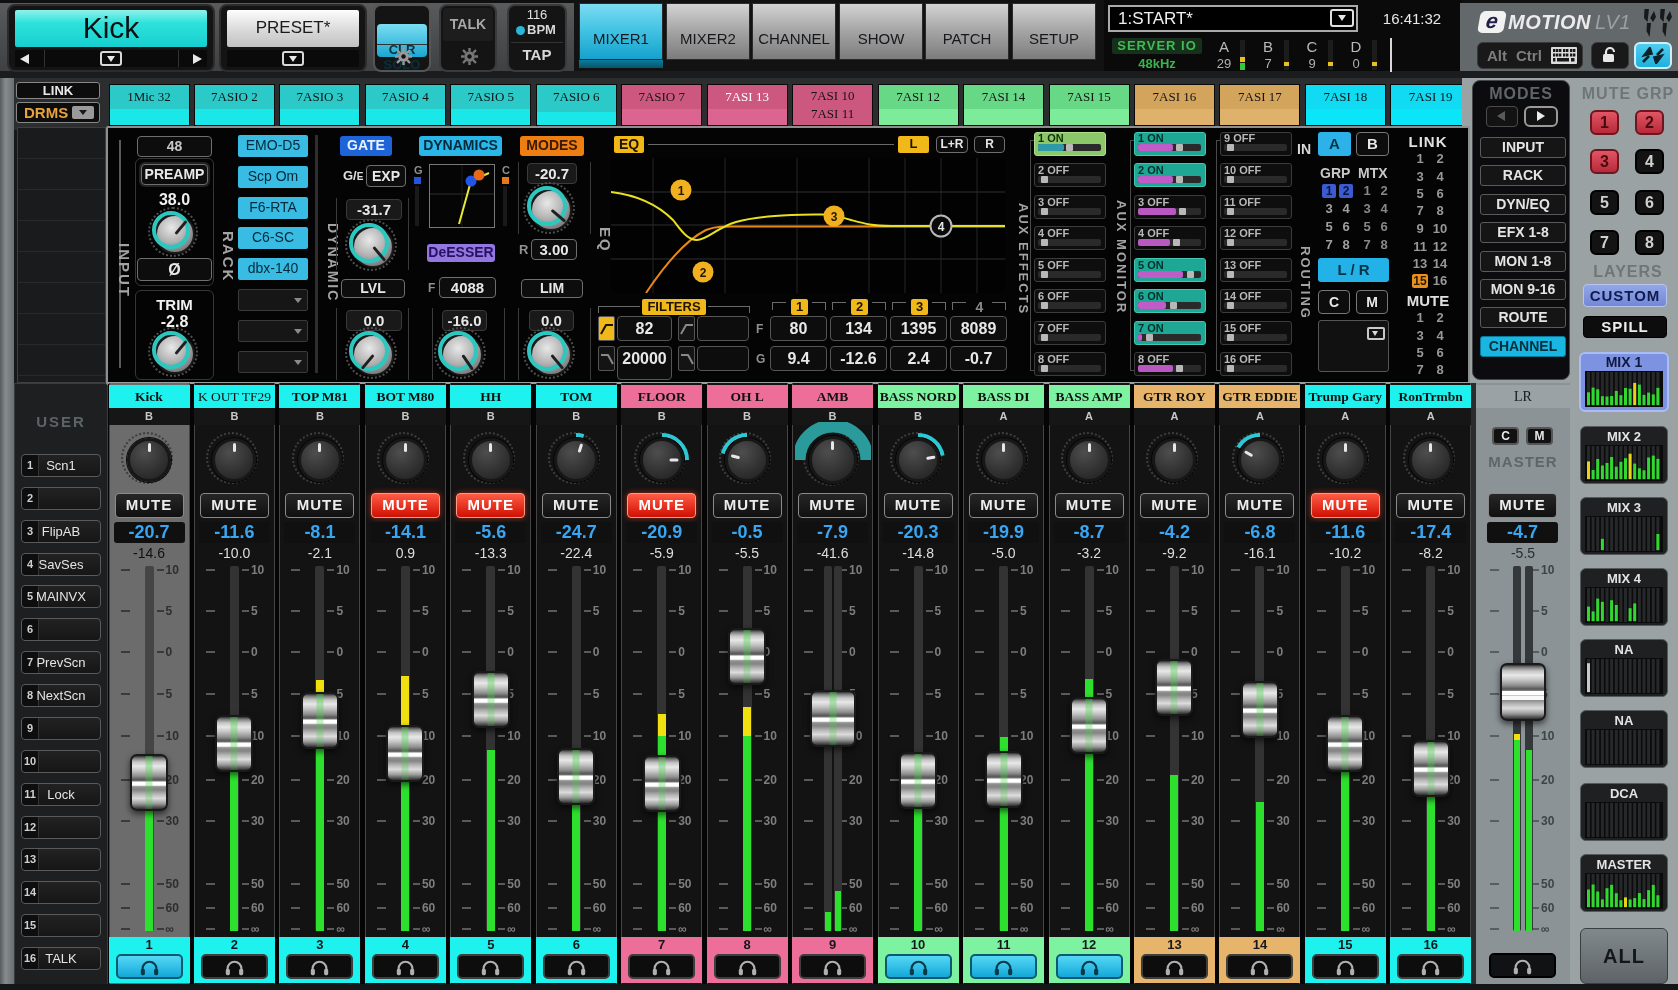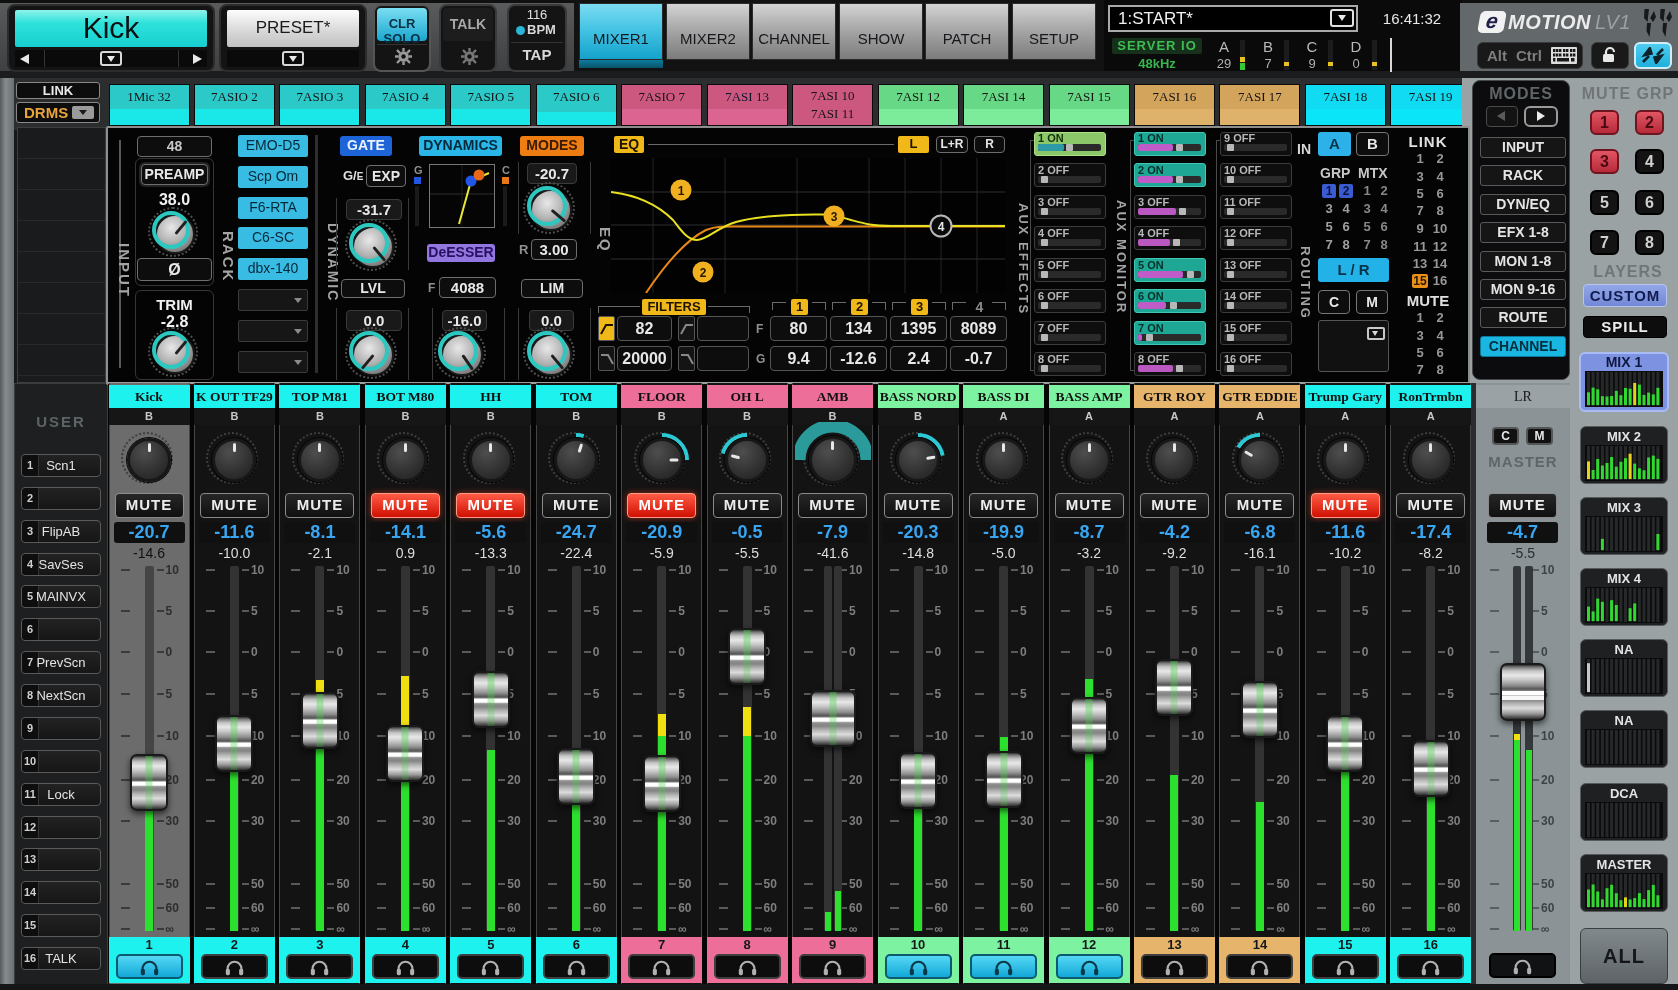--- a/index.html
+++ b/index.html
@@ -27,21 +27,21 @@
 <div class="a" style="left:100px;top:51px;width:22px;height:15px;border:2px solid #d8d8d8;border-radius:3px"></div>
 <div class="a" style="left:107px;top:56px;width:0;height:0;border-left:4px solid transparent;border-right:4px solid transparent;border-top:6px solid #e8e8e8"></div>
 <div class="a" style="left:44px;top:50px;width:1px;height:17px;background:#333"></div>
 <div class="a" style="left:178px;top:50px;width:1px;height:17px;background:#333"></div>
 <div class="a" style="left:219px;top:4px;width:148px;height:68px;background:#141414;border:2px solid #2c2c2c;border-radius:8px"></div>
 <div class="a" style="left:227px;top:10px;width:132px;height:37px;background:linear-gradient(180deg,#fdfdfd,#d6d6d6 60%,#c2c2c2);border-radius:2px;color:#1a1a1a;font-size:17px;text-align:center;line-height:36px">PRESET*</div>
 <div class="a" style="left:227px;top:50px;width:132px;height:17px;background:#0a0a0a"></div>
 <div class="a" style="left:282px;top:51px;width:22px;height:15px;border:2px solid #d8d8d8;border-radius:3px"></div>
 <div class="a" style="left:289px;top:56px;width:0;height:0;border-left:4px solid transparent;border-right:4px solid transparent;border-top:6px solid #e8e8e8"></div>
 <div class="a" style="left:373px;top:4px;width:58px;height:68px;background:#141414;border:2px solid #555;border-radius:8px"></div>
-<div class="a" style="left:377px;top:8px;width:50px;height:33px;background:linear-gradient(180deg,#7adef2,#1ba6d0);border-radius:4px;color:#08303e;font-size:13px;font-weight:bold;text-align:center;line-height:15px;padding-top:8px">CLR<br>SOLO</div>
+<div class="a" style="left:377px;top:24px;width:50px;height:33px;background:linear-gradient(180deg,#7adef2,#1ba6d0);border-radius:4px;color:#08303e;font-size:13px;font-weight:bold;text-align:center;line-height:15px;padding-top:18px">CLR<br>SOLO</div>
 <div class="a" style="left:377px;top:44px;width:50px;height:24px;border-top:1px solid #333"></div>
 <svg class="a" style="left:395px;top:48px" width="17" height="17" viewBox="0 0 20 20">
     <g fill="#9a9a9a">
       <rect x="8.6" y="-1" width="2.8" height="5" rx="1" transform="rotate(0 10 10)"></rect>
       <rect x="8.6" y="-1" width="2.8" height="5" rx="1" transform="rotate(45 10 10)"></rect>
       <rect x="8.6" y="-1" width="2.8" height="5" rx="1" transform="rotate(90 10 10)"></rect>
       <rect x="8.6" y="-1" width="2.8" height="5" rx="1" transform="rotate(135 10 10)"></rect>
       <rect x="8.6" y="-1" width="2.8" height="5" rx="1" transform="rotate(180 10 10)"></rect>
       <rect x="8.6" y="-1" width="2.8" height="5" rx="1" transform="rotate(225 10 10)"></rect>
       <rect x="8.6" y="-1" width="2.8" height="5" rx="1" transform="rotate(270 10 10)"></rect>
@@ -186,21 +186,21 @@
   </div>
 <div class="a serif" style="left:450.3px;top:84px;width:81px;height:42px;background:#1ae8e8;border:1px solid #0a0a0a;font-size:13px;color:#141414;text-align:center">
     <div style="background:#2cc9c9;height:24px;line-height:24px">7ASIO 5</div>
   </div>
 <div class="a serif" style="left:535.8px;top:84px;width:81px;height:42px;background:#1ae8e8;border:1px solid #0a0a0a;font-size:13px;color:#141414;text-align:center">
     <div style="background:#2cc9c9;height:27px;line-height:24px">7ASIO 6</div>
   </div>
 <div class="a serif" style="left:621.2px;top:84px;width:81px;height:42px;background:#db6590;border:1px solid #0a0a0a;font-size:13px;color:#141414;text-align:center">
     <div style="background:#cc5880;height:24px;line-height:24px">7ASIO 7</div>
   </div>
-<div class="a serif" style="left:706.6px;top:84px;width:81px;height:42px;background:#db6590;border:1px solid #0a0a0a;font-size:13px;color:#0f172a;text-align:center">
+<div class="a serif" style="left:706.6px;top:84px;width:81px;height:42px;background:#db6590;border:1px solid #0a0a0a;font-size:13px;color:#ffffff;text-align:center">
     <div style="background:#cc5880;height:24px;line-height:24px">7ASI 13</div>
   </div>
 <div class="a serif" style="left:792.1px;top:84px;width:81px;height:42px;background:#db6590;border:1px solid #0a0a0a;font-size:13px;color:#141414;text-align:center">
     <div style="background:#cc5880;height:20px;line-height:22px">7ASI 10</div>
     <div style="height:20px;line-height:18px;background:#cc5880">7ASI 11</div>
   </div>
 <div class="a serif" style="left:877.6px;top:84px;width:81px;height:42px;background:#7cec9a;border:1px solid #0a0a0a;font-size:13px;color:#141414;text-align:center">
     <div style="background:#67d986;height:24px;line-height:24px">7ASI 12</div>
   </div>
 <div class="a serif" style="left:963.0px;top:84px;width:81px;height:42px;background:#7cec9a;border:1px solid #0a0a0a;font-size:13px;color:#141414;text-align:center">
@@ -669,21 +669,21 @@
 <div class="a dkbox" style="left:617px;top:316px;width:55px;height:25px;font-size:16px;line-height:23px;border-color:#555">82</div>
 <div class="a" style="left:678px;top:316px;width:17px;height:25px;background:#141414;border:1px solid #555;border-radius:2px"></div>
 <svg class="a" style="left:679px;top:321px" width="16" height="16" viewBox="0 0 16 16">
     <path d="M2 13 L7 4 L14 4" fill="none" stroke="#888" stroke-width="2"></path>
   </svg>
 <div class="a dkbox" style="left:697px;top:316px;width:52px;height:25px;font-size:16px;line-height:23px;border-color:#555"></div>
 <div class="a" style="left:598px;top:346px;width:17px;height:25px;background:#141414;border:1px solid #555;border-radius:2px"></div>
 <svg class="a" style="left:599px;top:351px" width="16" height="16" viewBox="0 0 16 16">
     <path d="M2 4 L9 4 L14 13" fill="none" stroke="#888" stroke-width="2"></path>
   </svg>
-<div class="a dkbox" style="left:617px;top:346px;width:55px;height:25px;font-size:16px;line-height:23px;border-color:#555">20000</div>
+<div class="a dkbox" style="left:617px;top:346px;width:55px;height:34px;font-size:16px;line-height:23px;border-color:#555">20000</div>
 <div class="a" style="left:678px;top:346px;width:17px;height:25px;background:#141414;border:1px solid #555;border-radius:2px"></div>
 <svg class="a" style="left:679px;top:351px" width="16" height="16" viewBox="0 0 16 16">
     <path d="M2 4 L9 4 L14 13" fill="none" stroke="#888" stroke-width="2"></path>
   </svg>
 <div class="a dkbox" style="left:697px;top:346px;width:52px;height:25px;font-size:16px;line-height:23px;border-color:#555"></div>
 <div class="a" style="left:756px;top:322px;color:#909090;font-size:12px;font-weight:bold">F</div>
 <div class="a" style="left:756px;top:352px;color:#909090;font-size:12px;font-weight:bold">G</div>
 <div class="a" style="left:791px;top:299px;width:17px;height:16px;background:#f0b818;border-radius:2px;color:#201400;font-size:13px;font-weight:bold;text-align:center;line-height:15px">1</div>
 <div class="a" style="left:772px;top:302px;width:14px;height:8px;border-left:1px solid #6a6a6a;border-top:1px solid #6a6a6a"></div>
 <div class="a" style="left:812px;top:302px;width:14px;height:8px;border-right:1px solid #6a6a6a;border-top:1px solid #6a6a6a"></div>
@@ -921,21 +921,21 @@
     <div class="capg"></div>
   </div>
 <div class="a" style="left:108.5px;top:937px;width:81px;height:46px;background:#1df2ee"></div>
 <div class="a" style="left:108.5px;top:937px;width:81px;color:#13181a;font-size:13px;font-weight:bold;text-align:center">1</div>
 <div class="a" style="left:115.5px;top:954px;width:67px;height:25px;background:linear-gradient(180deg,#55d8f5,#13a8d8);border:2px solid #0c5a70;border-radius:5px;text-align:center;padding-top:4px"><svg width="21" height="16" viewBox="0 0 21 16">
       <path d="M3.6 11 V8.6 a6.9 6.9 0 0 1 13.8 0 V11" fill="none" stroke="#0a3a4a" stroke-width="2.1"></path>
       <rect x="1.8" y="8.8" width="4.1" height="6.4" rx="1.6" fill="#0a3a4a"></rect>
       <rect x="15.1" y="8.8" width="4.1" height="6.4" rx="1.6" fill="#0a3a4a"></rect>
     </svg></div>
 <div class="a" style="left:193.9px;top:383px;width:81px;height:601px;background:#131313;border-left:1px solid #454545;border-right:1px solid #454545"></div>
-<div class="a serif" style="left:193.9px;top:385px;width:81px;height:23px;background:#1df2ee;color:#101010;font-size:13.5px;font-weight:bold;text-align:center;line-height:23px;overflow:hidden">K OUT TF29</div>
+<div class="a serif" style="left:193.9px;top:385px;width:81px;height:23px;background:#1df2ee;color:#101010;font-size:13.5px;font-weight:normal;text-align:center;line-height:23px;overflow:hidden">K OUT TF29</div>
 <div class="a" style="left:193.9px;top:408px;width:81px;height:17px;background:#161616;color:#c8c8c8;font-size:11px;font-weight:bold;text-align:center;line-height:17px">B</div>
 <div class="a" style="left:206.4px;top:432.0px;width:52px;height:52px;border-radius:50%;border:2px dotted #3e3e3e"></div>
 <div class="a" style="left:212.4px;top:438.0px;width:44px;height:44px;border-radius:50%;background:radial-gradient(circle at 38% 30%,#4e4e4e,#323232 55%,#1e1e1e);border:3px solid #171717;box-shadow:0 0 0 1px #060606"></div>
 <div class="a" style="left:232.9px;top:443.0px;width:3px;height:9px;background:#e8e8e8;transform:rotate(0deg);transform-origin:50% 17.0px;border-radius:2px"></div>
 <div class="a btn mute" style="left:199.9px;top:493px;width:69px">MUTE</div>
 <div class="a val" style="left:198.9px;top:522px;width:71px;height:21px">-11.6</div>
 <div class="a" style="left:193.9px;top:545px;width:81px;color:#dedede;font-size:14px;text-align:center">-10.0</div>
 <div class="a" style="left:205.9px;top:569.0px;width:9px;height:2px;background:#5a5a5a"></div>
 <div class="a" style="left:241.9px;top:569.0px;width:7px;height:2px;background:#5a5a5a"></div>
 <div class="a" style="left:250.9px;top:563.0px;width:22px;color:#7e7e7e;font-size:12px;font-weight:bold;text-align:left">10</div>

